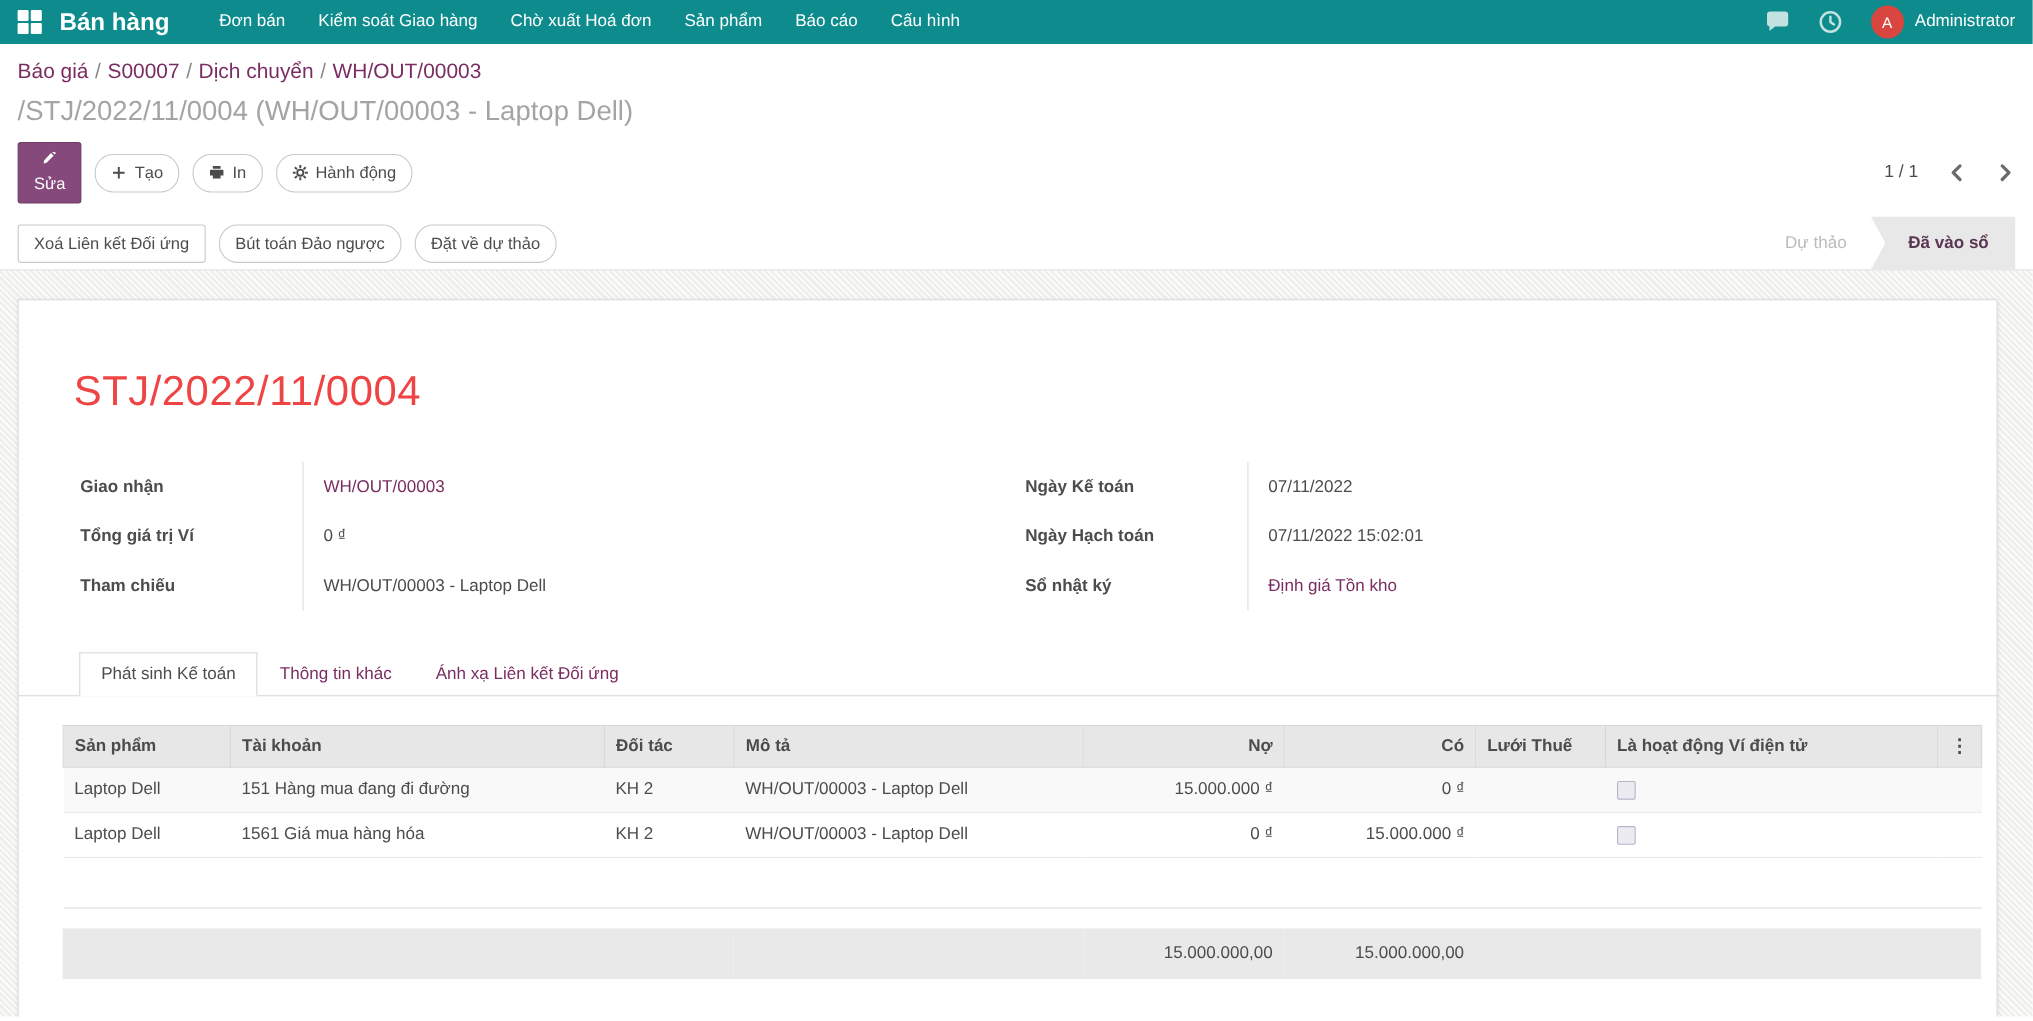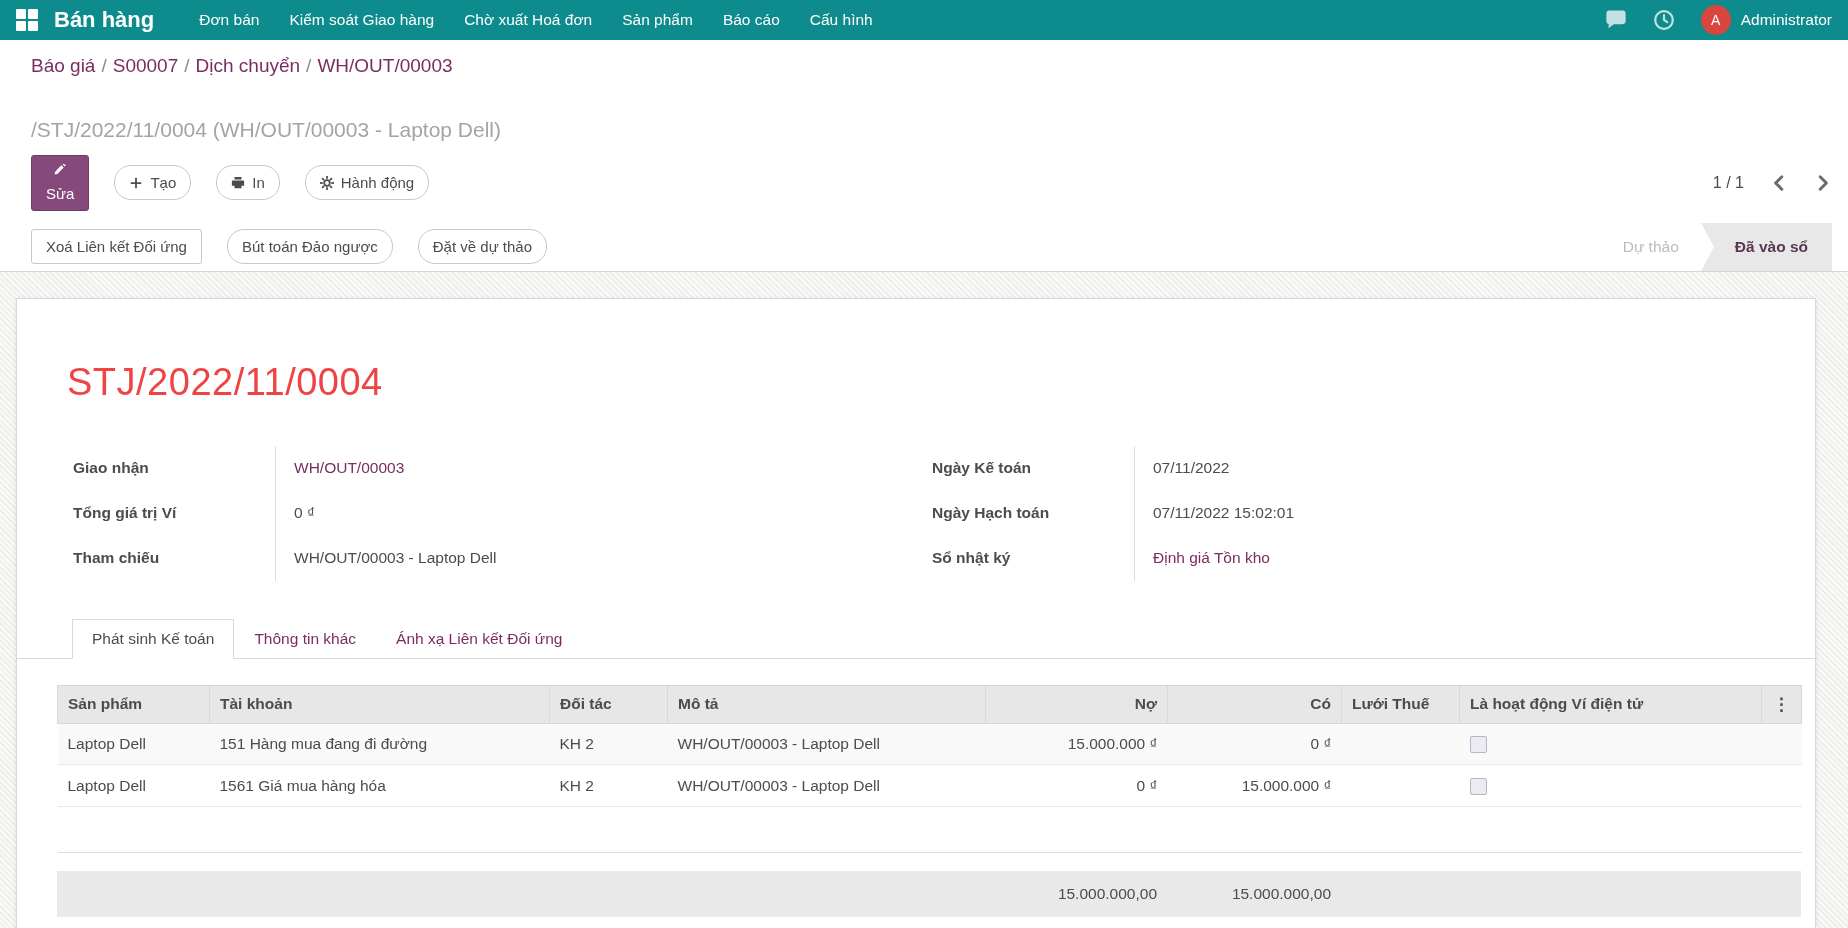--- a/index.html
+++ b/index.html
@@ -14,30 +14,30 @@
   .grid-icon span { background:#fff; border-radius:1px; }
   .app-name { font-size:22px; font-weight:bold; margin-right:30px; cursor:pointer; }
   .nav-item { font-size:15.5px; padding:0 15px; line-height:56px; cursor:pointer; white-space:nowrap; }
   .nav-spacer { flex:1; }
   .nav-icon { width:22px; height:22px; margin-right:26px; opacity:.75; cursor:pointer; }
   .avatar { width:30px; height:30px; border-radius:50%; background:#d9453f; color:#fff;
     display:flex; align-items:center; justify-content:center; font-size:14px; margin-right:10px; }
   .user-name { font-size:15.5px; cursor:pointer; }
 
   
-  .control-panel { background:#fff; padding:10px 16px 0 31px; border-bottom:1px solid #d6d6d6; }
+  .control-panel { background:#fff; padding:10px 16px 0 16px; border-bottom:1px solid #d6d6d6; }
   .breadcrumb { font-size:19px; line-height:1.65; color:#8a8a8a; }
   .breadcrumb a { color:#7a2d62; text-decoration:none; cursor:pointer; }
   .breadcrumb .sep { color:#8a8a8a; padding:0 6px; }
-  .breadcrumb-current { color:#a4a4a4; font-size:21px; line-height:1.6;margin-top:32px; }
+  .breadcrumb-current { color:#a4a4a4; font-size:25px; line-height:1.6; }
   .toolbar { display:flex; align-items:center; margin-top:8px; }
   .btn { display:inline-flex; align-items:center; gap:7px; background:#fff;
     border:1px solid #c9c9c9; border-radius:3px; padding:8px 14px; font-size:15px;
     color:#4c4c4c; cursor:pointer; white-space:nowrap; }
-  .btn + .btn { margin-left:25px;border-radius:17px; }
+  .btn + .btn { margin-left:12px;border-radius:17px; }
   .btn-primary { background:#85497b; border-color:#6f3c67; color:#fff;flex-direction:column; }
   .btn-icon { width:14px; height:14px; flex:0 0 auto; }
   .print-group { margin-left:248px; }
   .pager { margin-left:auto; display:flex; align-items:flex-end; gap:26px; }
   .pager-text { font-size:16px; color:#4c4c4c; }
   .pager-chevron { width:18px; height:18px; cursor:pointer; }
 
   .status-row { display:flex; align-items:center; margin-top:12px; }
   .status-states { margin-left:auto; display:flex; align-items:stretch; height:48px; }
   .status-item { display:flex; align-items:center; padding:0 22px; font-size:15.5px;

